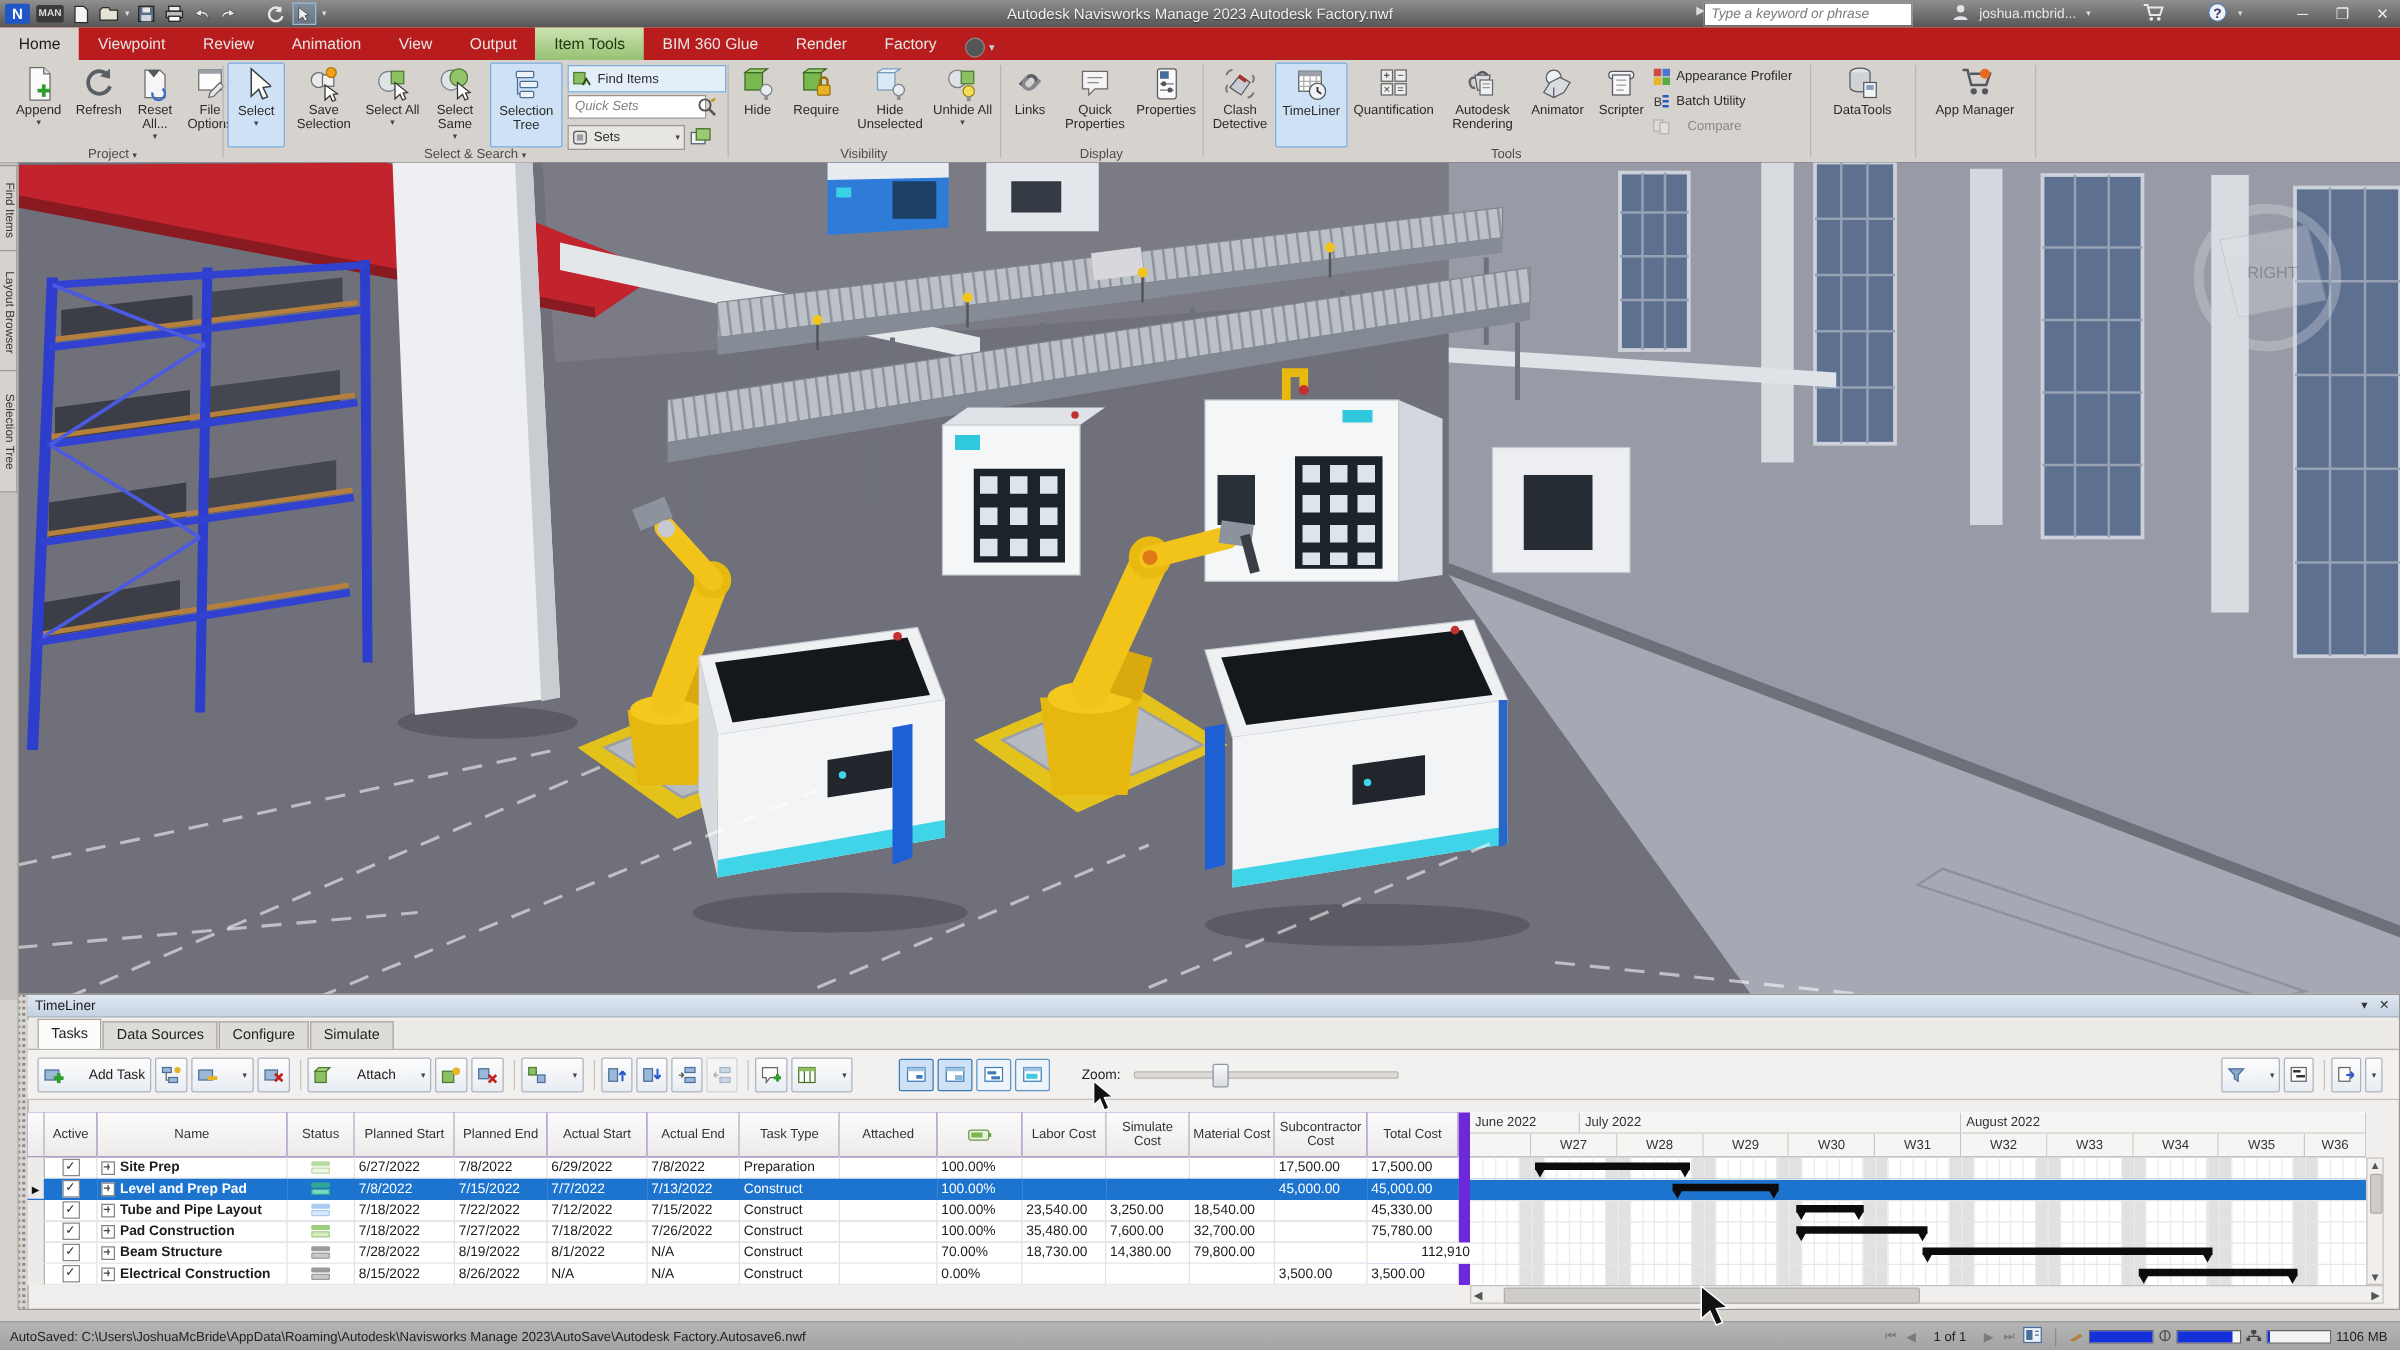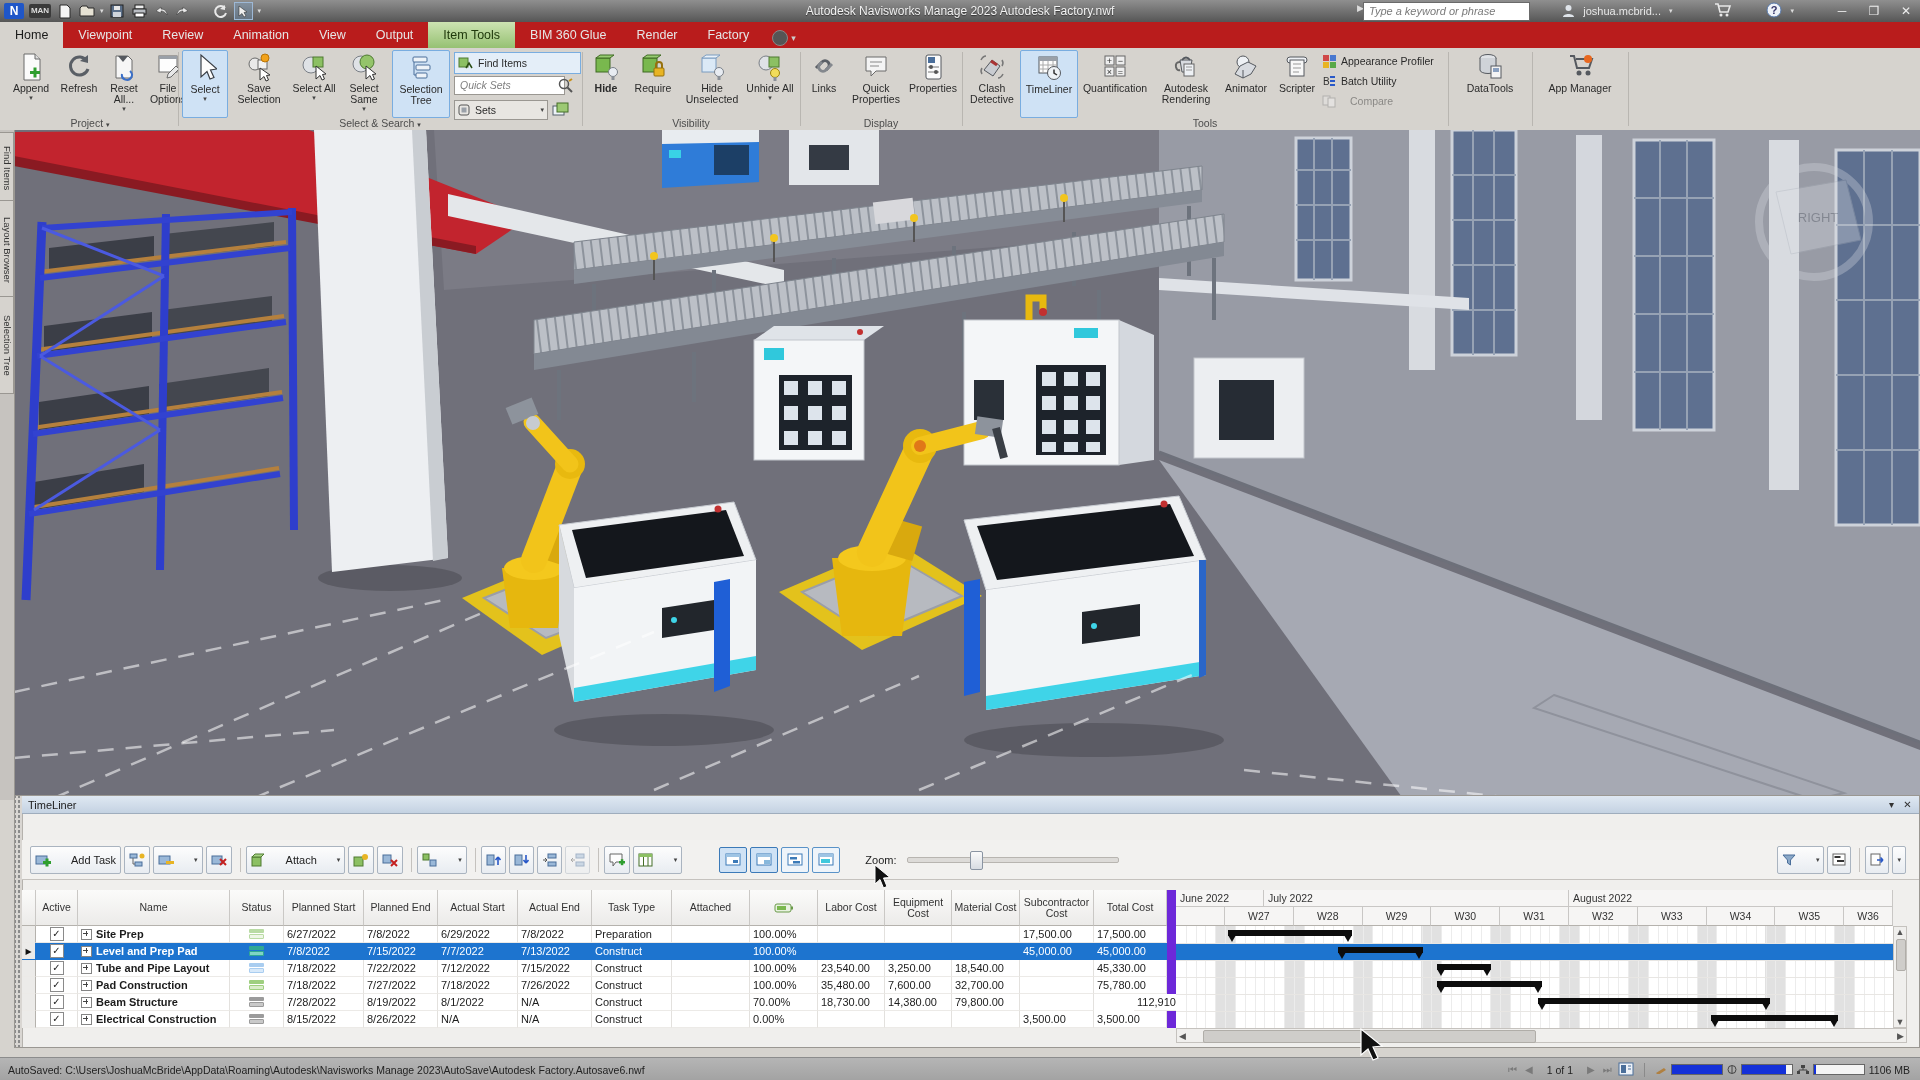--- a/index.html
+++ b/index.html
@@ -310,21 +310,21 @@
       <svg width="18" height="16">
           <rect x="1" y="4" width="11" height="9" fill="#eef3f8" stroke="#55606c"></rect>
           <rect x="5" y="1" width="11" height="9" fill="#9cc973" stroke="#456e28"></rect>
         </svg>
     </div>
     <div class="rlabel"><span>Select &amp; Search</span> <span class="caret">▾</span></div>
   </div>
   <div class="rsep" style="left:582px;"></div>
 
   <div class="rgroup" style="left:584px;width:214px;">
-    <div class="bigbtn" style="left:2px;width:40px;font-weight:bold;">
+    <div class="bigbtn" style="left:2px;width:40px;">
       <svg class="ic" width="28" height="30">
           <rect x="4" y="6" width="14" height="14" fill="#79b84e" stroke="#3f6a22"></rect>
           <path d="M4 6 l4 -3 h14 l-4 3 Z" fill="#97cc72" stroke="#3f6a22"></path>
           <circle cx="21" cy="20" r="4.5" fill="#e8ecf2" stroke="#7a8088"></circle>
           <rect x="19.5" y="24" width="3" height="4" fill="#8a9098"></rect>
         </svg>
       <div class="bl">Hide</div>
     </div>
     <div class="bigbtn" style="left:44px;width:50px;">
       <svg class="ic" width="28" height="30">
@@ -773,20 +773,26 @@
 <div class="vtab" style="top:132px;height:62px;">Find Items</div>
 <div class="vtab" style="top:200px;height:90px;">Layout Browser</div>
 <div class="vtab" style="top:296px;height:88px;">Selection Tree</div>
 
 <div id="tlpanel" class="abs">
   <div id="tlgrip"></div>
   <div id="tltitle">TimeLiner</div>
   <div class="tltbtn" style="right:20px;">▾</div>
   <div class="tltbtn" style="right:4px;">✕</div>
 
+  <div id="tltabs">
+    <div class="tltab active">Tasks</div>
+    <div class="tltab">Data Sources</div>
+    <div class="tltab">Configure</div>
+    <div class="tltab">Simulate</div>
+  </div>
 
   <div id="tltools">
     <div class="tbtn">
       <svg width="16" height="14">
           <rect x="1" y="3" width="11" height="8" fill="#9ab8d8" stroke="#4a6e9a"></rect>
           <rect x="8" y="8" width="8" height="3" fill="#2f9e2f"></rect>
           <rect x="10.5" y="5.5" width="3" height="8" fill="#2f9e2f"></rect>
         </svg>
       <span>Add Task</span>
     </div>
@@ -961,21 +967,21 @@
         <div class="th" style="width: 80px;">Task Type</div>
         <div class="th" style="width: 78px;">Attached</div>
         <div class="th" style="width: 68px;">
           <svg width="20" height="10">
             <rect x="1" y="1" width="16" height="8" rx="2" fill="#e8f2e0" stroke="#6a9a4a"></rect>
             <rect x="3" y="3" width="9" height="4" fill="#7ab84e"></rect>
             <rect x="17" y="3.5" width="2" height="3" fill="#6a9a4a"></rect>
           </svg>
         </div>
         <div class="th" style="width: 67px;">Labor Cost</div>
-        <div class="th" style="width: 67px;">Equipment Cost</div>
+        <div class="th" style="width: 67px;">Simulate Cost</div>
         <div class="th" style="width: 68px;">Material Cost</div>
         <div class="th" style="width: 74px;">Subcontractor Cost</div>
         <div class="th" style="width: 73px;">Total Cost</div>
       </div>
       <div class="tr" style="top: 36px;">
         <div class="td gutter" style="width: 14px;"></div>
         <div class="td" style="width: 42px;">
           <div class="cb">✓</div>
         </div>
         <div class="td" style="width: 152px;">

